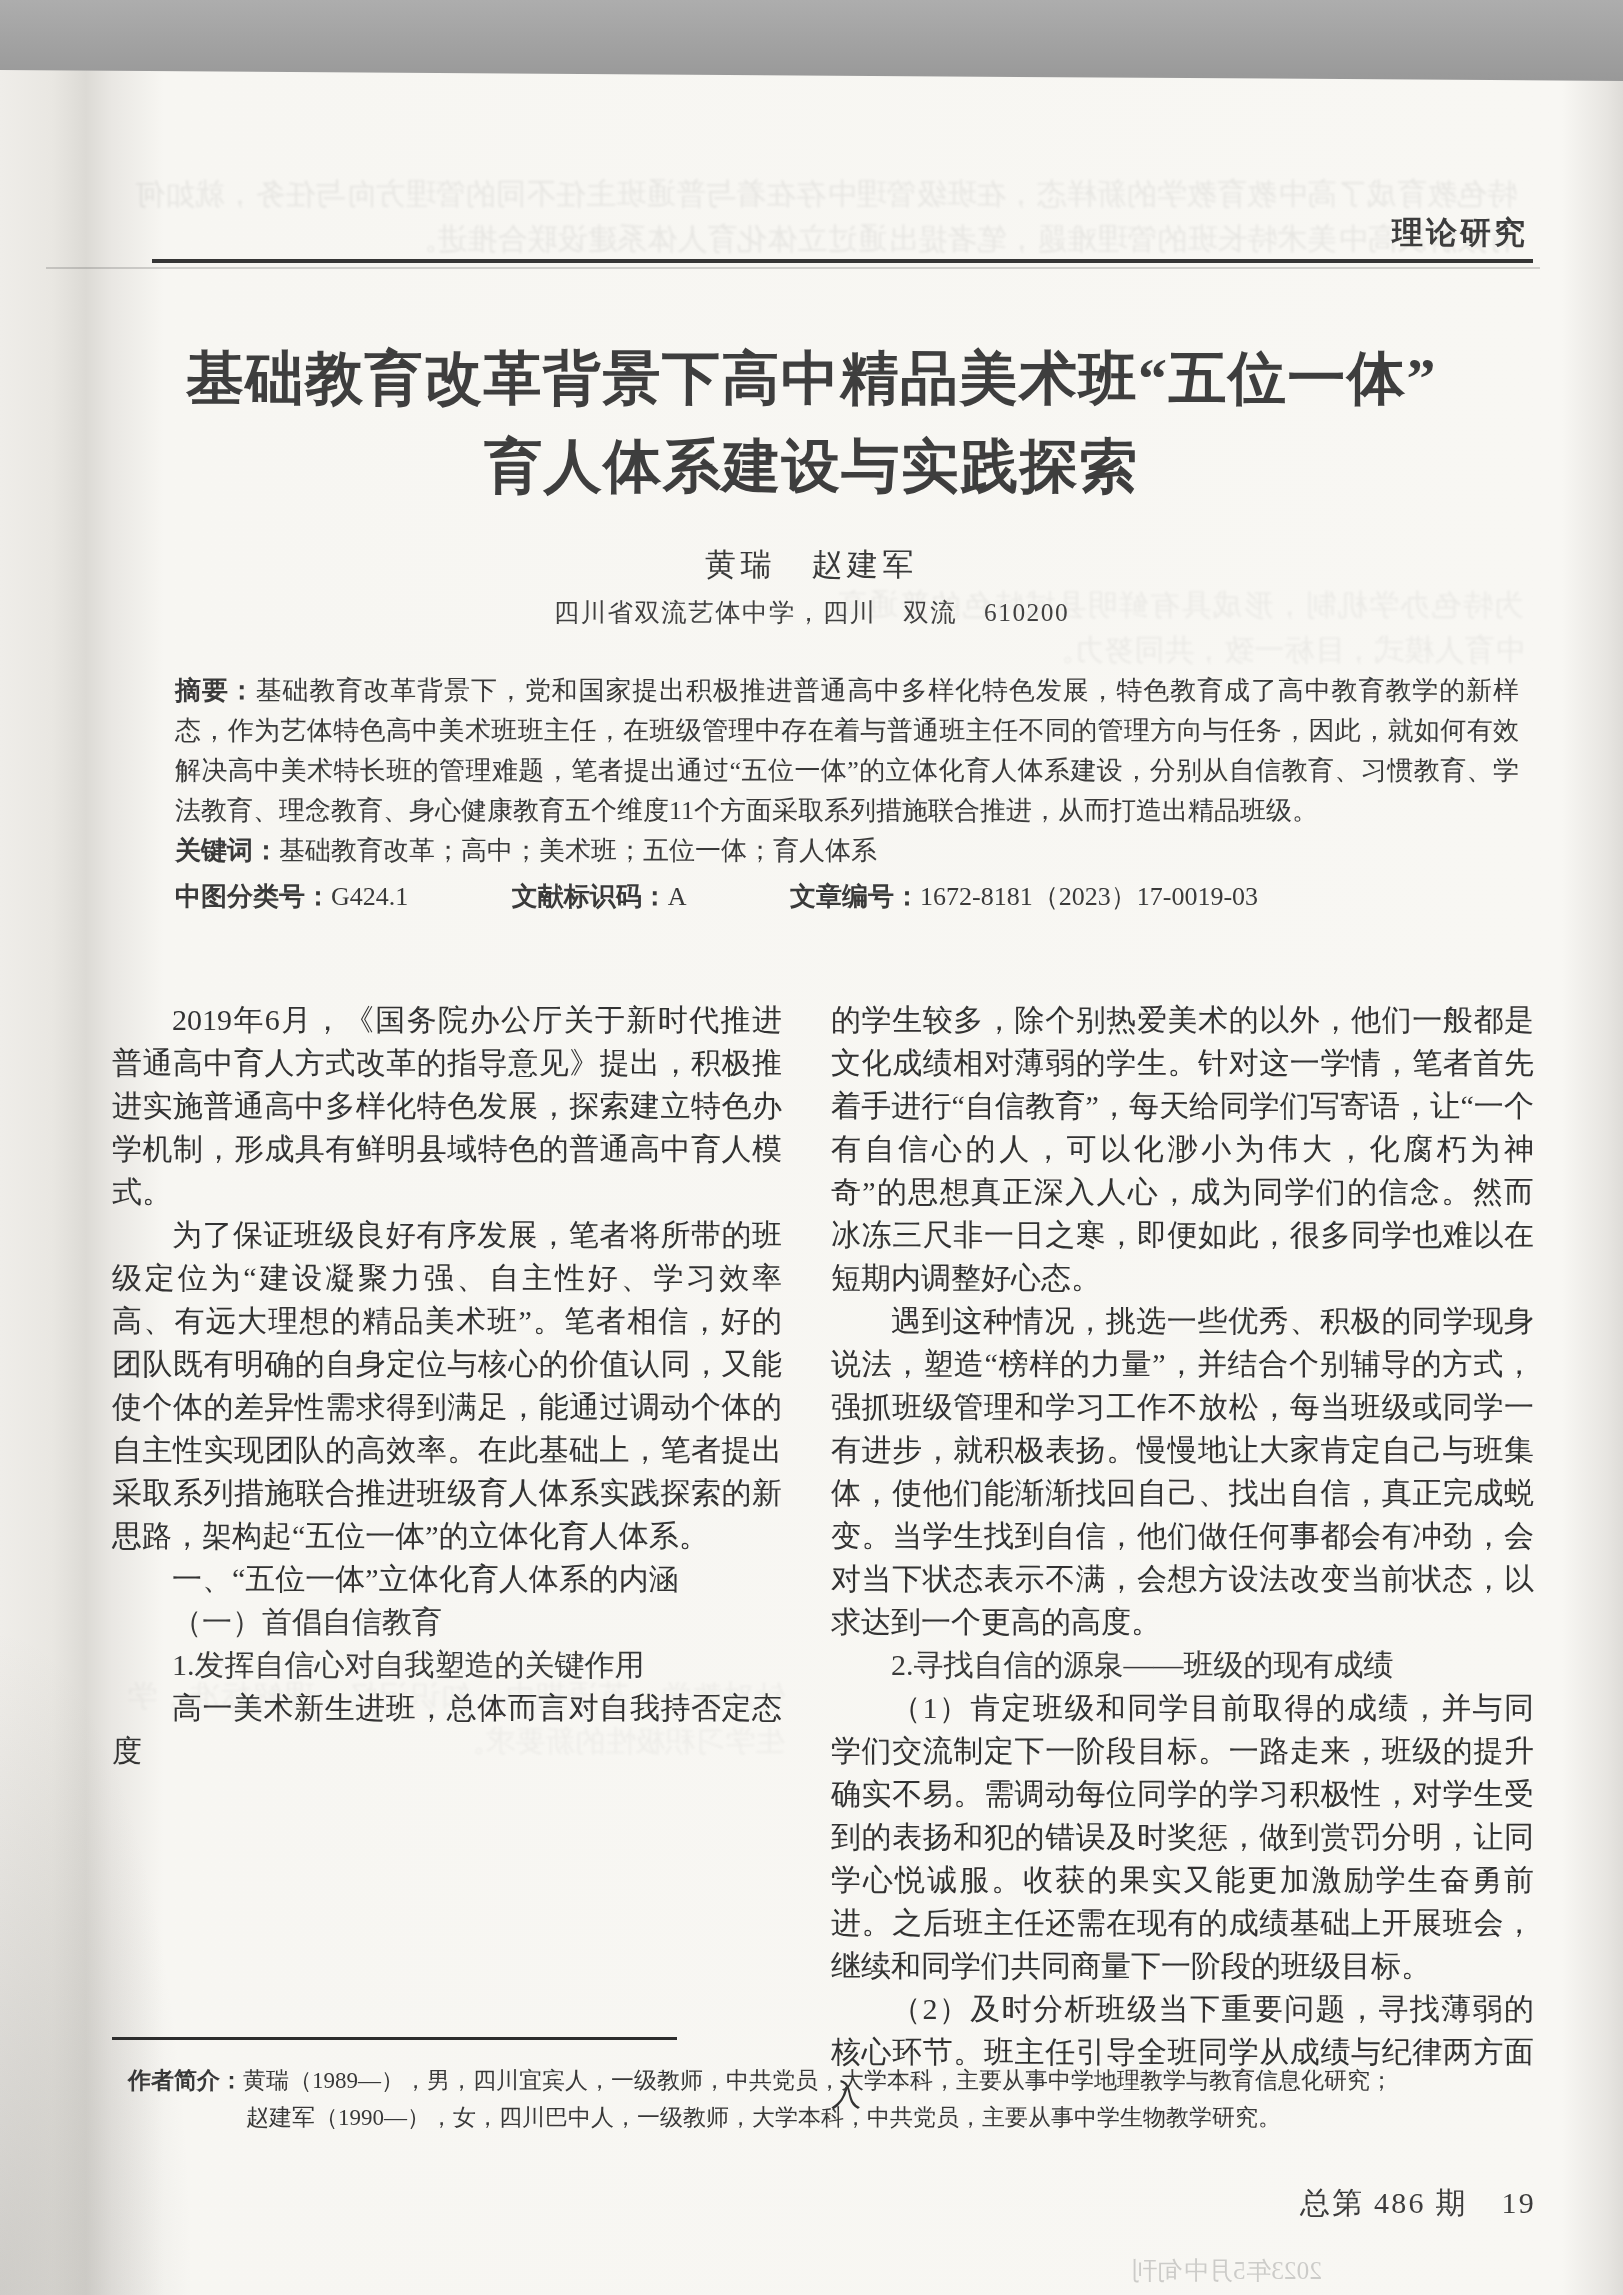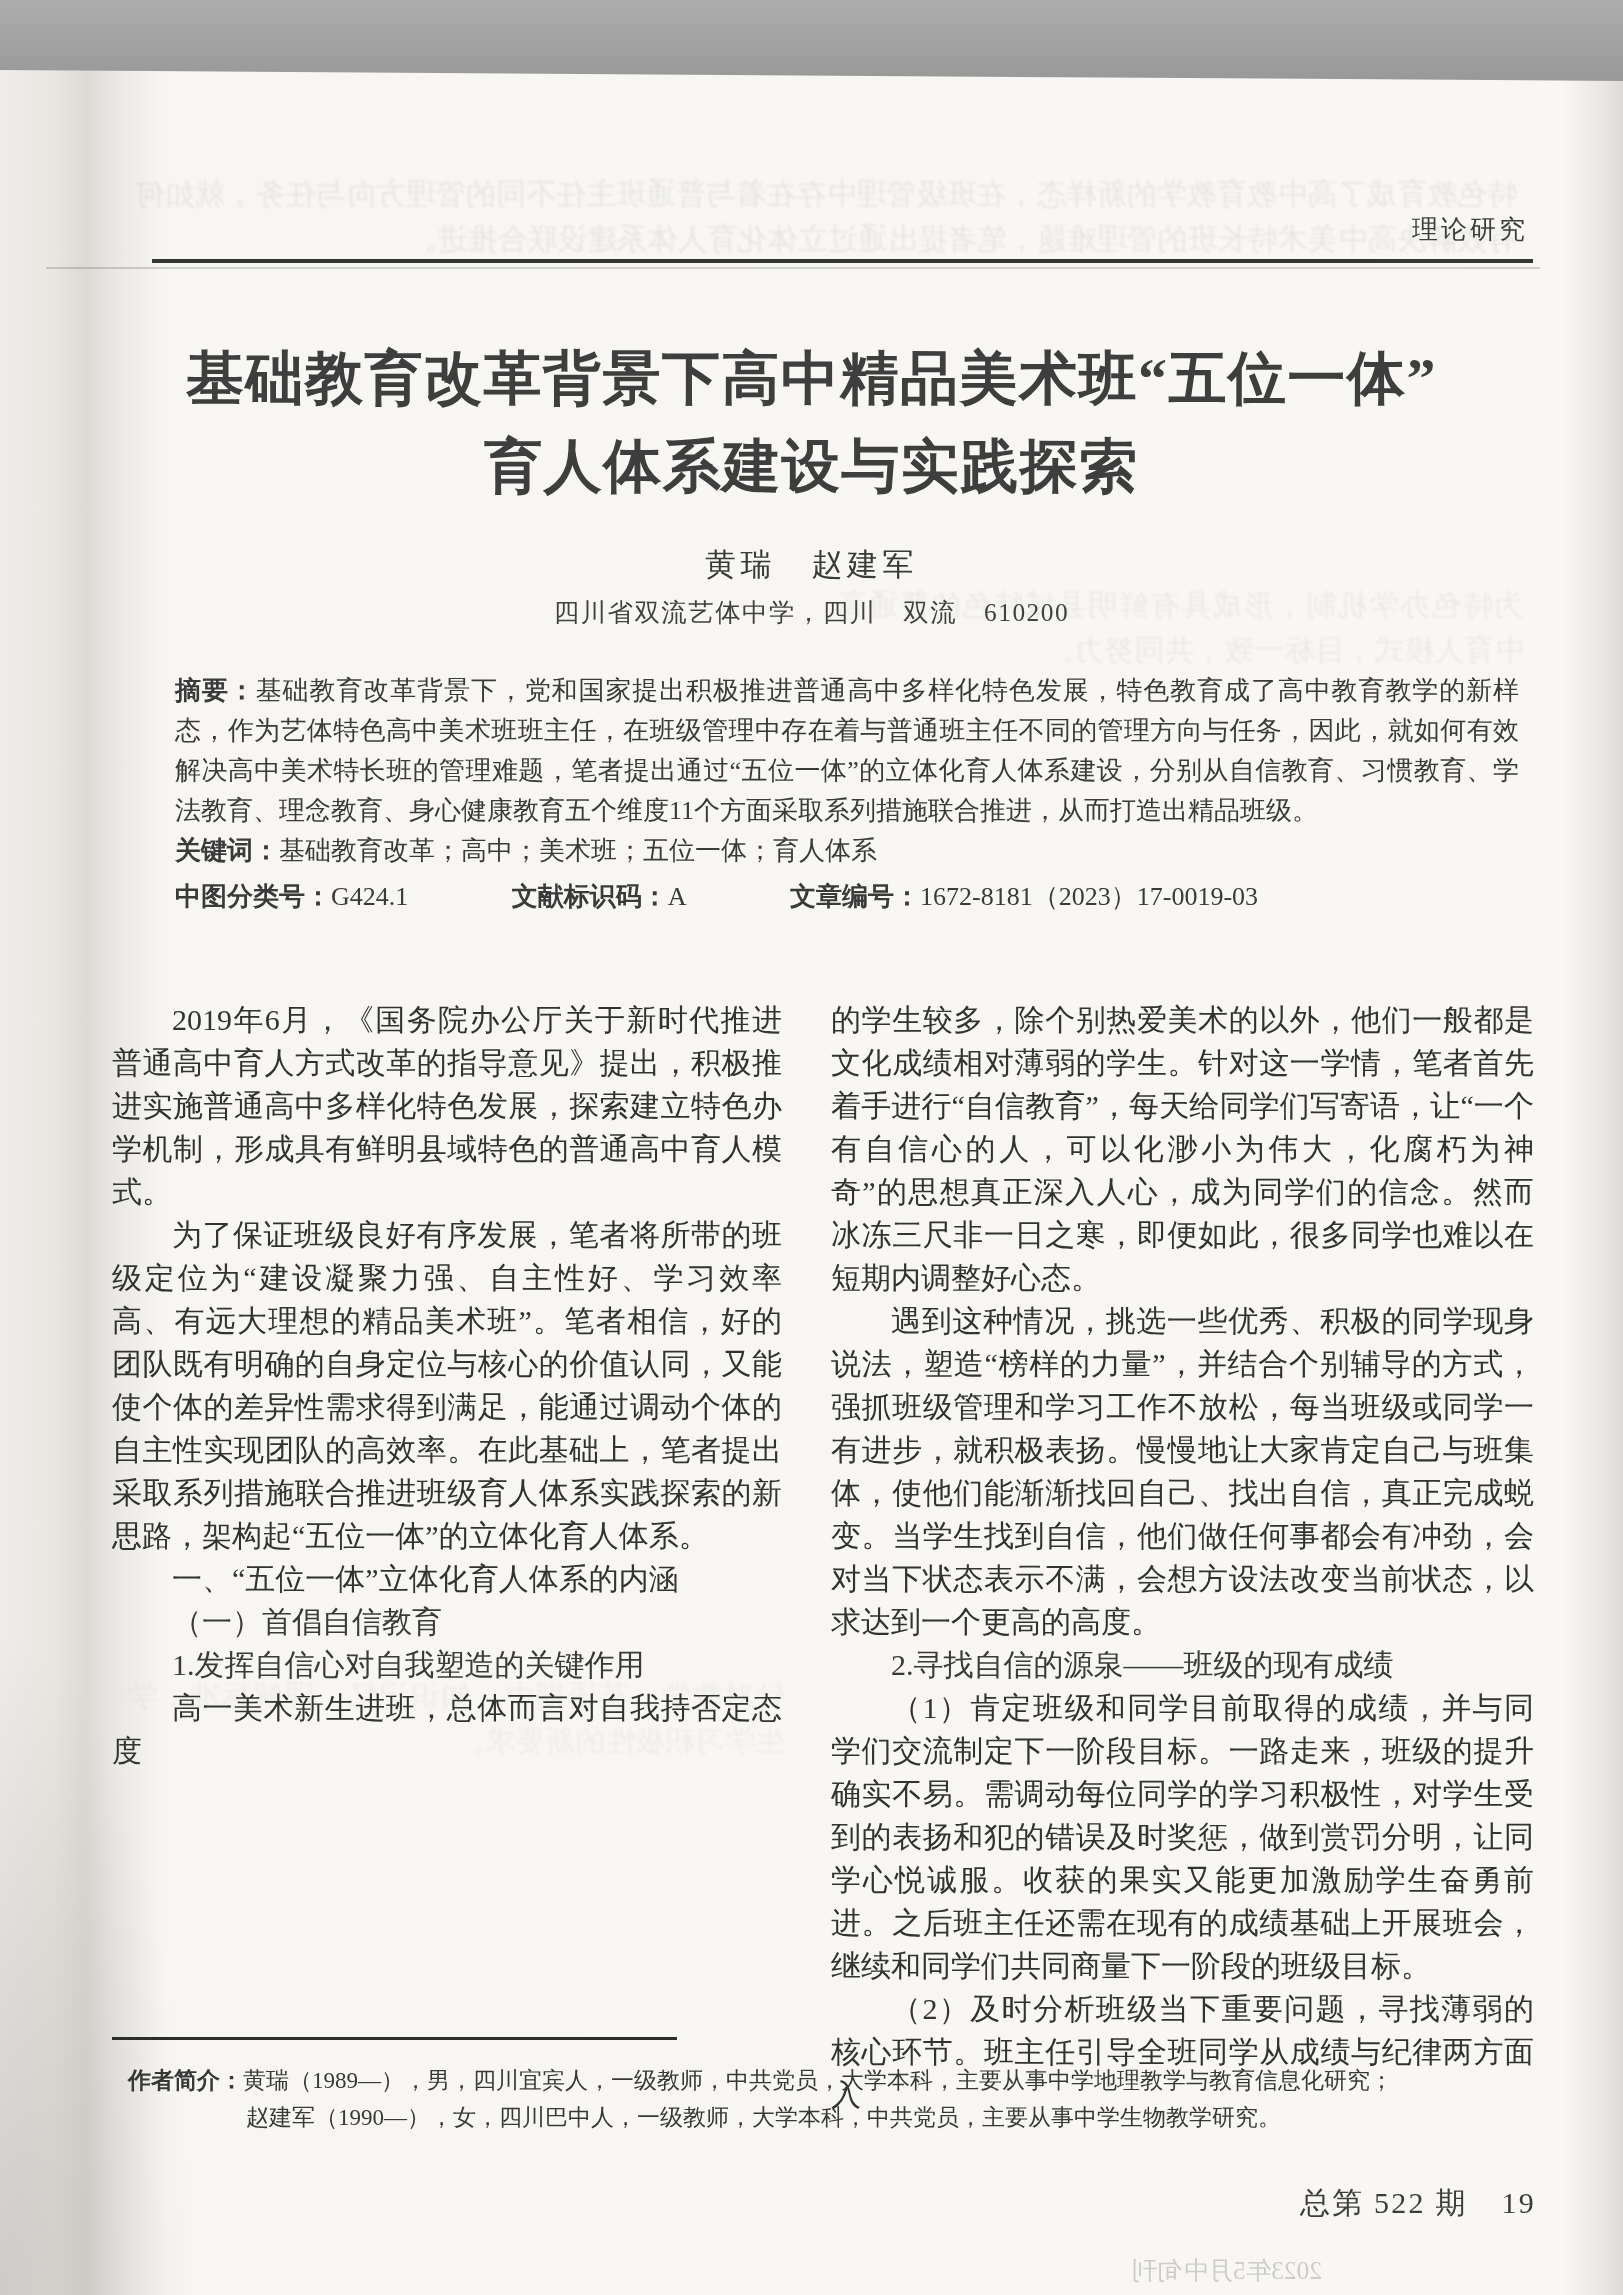--- a/index.html
+++ b/index.html
@@ -21,21 +21,21 @@
     background:radial-gradient(ellipse at 0% 100%,rgba(90,88,84,.22),rgba(90,88,84,0) 70%);
   }
   .scan-band{
     position:absolute;left:0;top:0;width:1624px;height:82px;
     background:linear-gradient(180deg,#adadad,#989898);
     clip-path:polygon(0 0,1624px 0,1624px 81px,0 70px);
   }
   
   .section-label{
     position:absolute;top:212px;right:96px;
-    font-size:26px;font-weight:400;letter-spacing:3px;color:#3d3d3d;
+    font-size:31px;font-weight:700;letter-spacing:3px;color:#3d3d3d;
   }
   .header-rule{position:absolute;top:259px;left:152px;width:1381px;height:3.7px;background:#353535;}
   .header-rule-echo{position:absolute;top:267px;left:46px;width:1494px;height:2.2px;background:rgba(70,70,70,.22);filter:blur(0.7px);}
   
   .title{
     position:absolute;left:109px;top:335px;width:1405px;text-align:center;
     font-size:58px;font-weight:700;line-height:88px;letter-spacing:1.5px;color:#3e3e3e;
   }
   .authors{
     position:absolute;left:109px;top:544px;width:1405px;text-align:center;
@@ -151,15 +151,15 @@
 
 <div class="footnote-divider"></div>
 <div class="footnote">
   <div>
     <span class="lbl">作者简介：</span><span>黄瑞（1989—），男，四川宜宾人，一级教师，中共党员，大学本科，主要从事中学地理教学与教育信息化研究；</span>
   </div>
   <div class="cont">赵建军（1990—），女，四川巴中人，一级教师，大学本科，中共党员，主要从事中学生物教学研究。</div>
 </div>
 
 <div class="page-footer">
-  <span>总第 522 期</span><span class="pgnum">19</span>
+  <span>总第 486 期</span><span class="pgnum">19</span>
 </div>
 
 
 </body></html>

